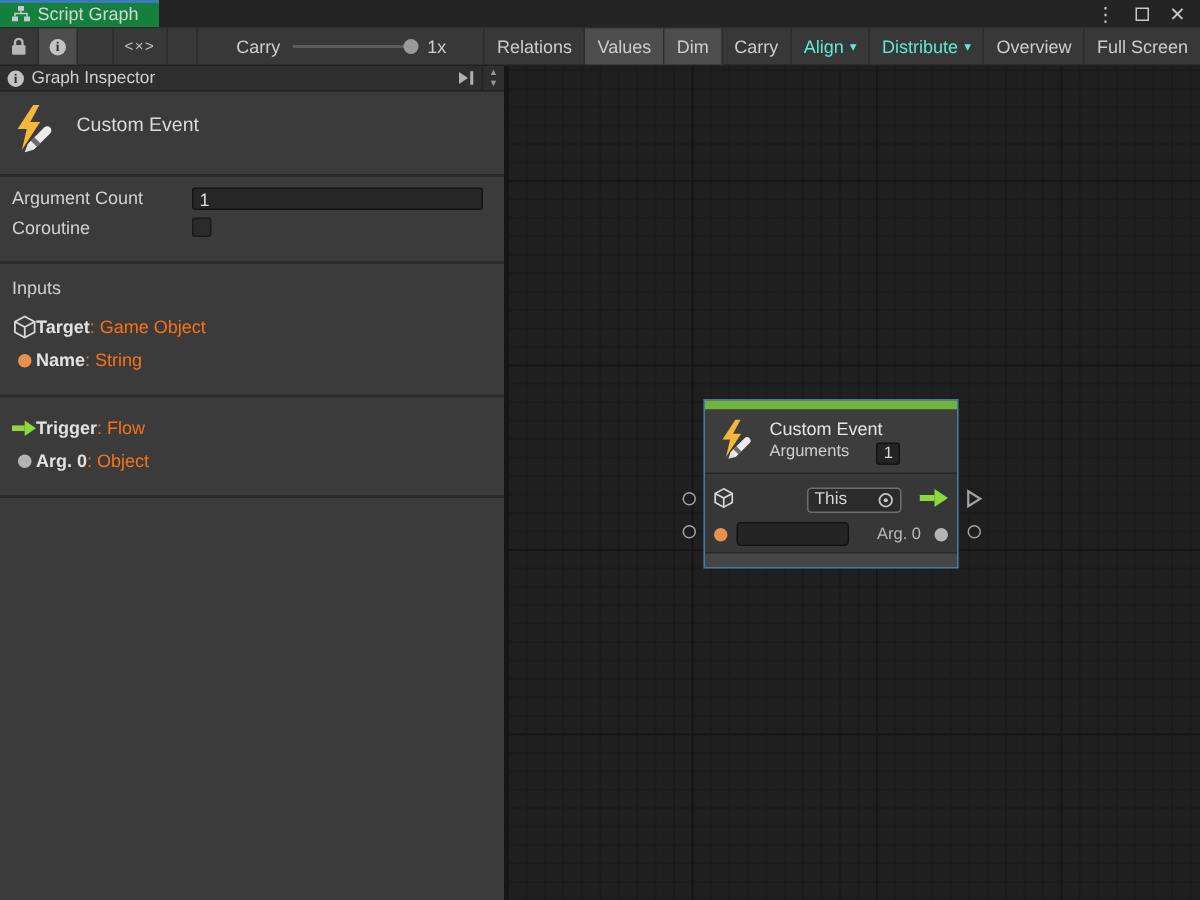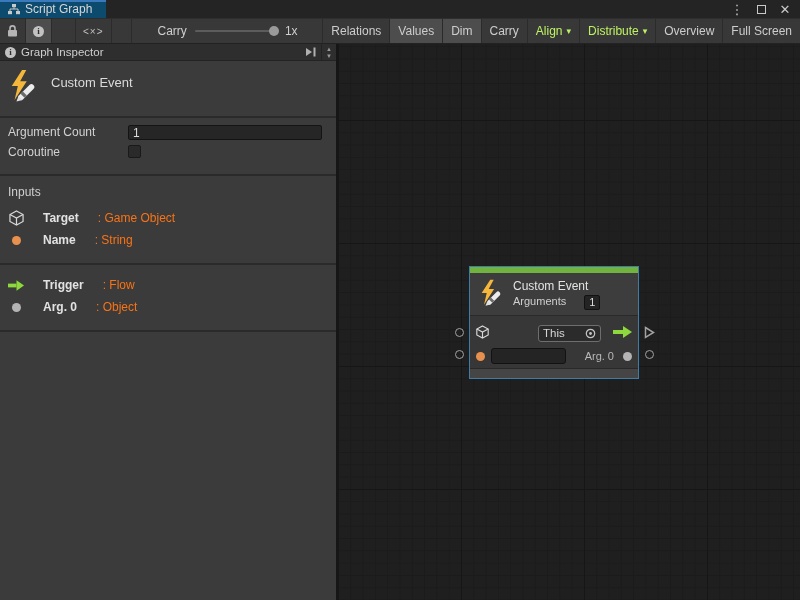--- a/index.html
+++ b/index.html
@@ -4,36 +4,36 @@
 <style>
   * { margin:0; padding:0; box-sizing:border-box; }
   html,body { width:800px; height:600px; overflow:hidden; background:#222; }
   body { font-family:"Liberation Sans", sans-serif; font-size:12px; color:#cfcfcf;
          -webkit-font-smoothing:antialiased; }
   .window { width:800px; height:600px; display:flex; flex-direction:column; background:#383838; }
 
   
   .tabbar { height:18px; background:#242424; display:flex; align-items:stretch; flex:0 0 18px; }
   .tab { position:relative; display:flex; align-items:center; gap:5px; padding:0 14px 0 8px;
-         background:#0c4a6e; color:#d6d6d6; font-size:12px; }
+         background:#15803d; color:#d6d6d6; font-size:12px; }
   .tab-accent { position:absolute; left:0; top:0; right:0; height:2px; background:#3a79bb; }
   .tab svg { display:block; }
   .win-controls { margin-left:auto; display:flex; align-items:center; gap:10px; padding-right:8px; color:#c8c8c8; }
   .wc { display:inline-flex; align-items:center; justify-content:center; width:14px; height:14px;
         font-size:13px; line-height:1; cursor:default; }
   .wc-max { width:9px; height:9px; border:1.5px solid #c8c8c8; }
 
   
   .toolbar { height:26px; flex:0 0 26px; background:#383838; border-top:1px solid #2e2e2e;
              border-bottom:1px solid #222; display:flex; align-items:stretch; font-size:12px; }
   .tbtn { display:flex; align-items:center; justify-content:center; padding:0 8px; color:#cdcdcd;
           border-right:1px solid #2b2b2b; white-space:nowrap; }
   .tbtn.icon-btn { padding:0 7px; }
   .tbtn.active { background:#4d4d4d; }
-  .tbtn.disabled { color:#bef264; }
+  .tbtn.disabled { color:#5eead4; }
   .tbtn .dd { margin-left:4px; font-size:9px; }
   .tb-left { display:flex; align-items:stretch; }
   .tb-spacer { width:24px; border-right:1px solid #2b2b2b; }
   .graph-name { display:flex; align-items:center; gap:6px; padding:0 14px; color:#cdcdcd; }
   .zoom-group { display:flex; align-items:center; gap:8px; padding:0 10px 0 26px; }
   .zoom-track { position:relative; width:82px; height:2px; background:#5c5c5c; border-radius:1px; }
   .zoom-handle { position:absolute; right:-2px; top:-4px; width:10px; height:10px;
                  border-radius:50%; background:#9a9a9a; }
   .tb-right { display:flex; align-items:stretch; margin-left:auto; border-left:1px solid #2b2b2b; }
 
@@ -59,21 +59,21 @@
   .fields-block { padding:7px 10px 9px 8px; border-bottom:2px solid #2a2a2a; }
   .field-row { display:flex; height:20px; }
   .field-label { width:120px; color:#d2d2d2; }
   .field-input { width:194px; height:15px; background:#262626; border:1px solid #141414;
                  border-radius:2px; color:#dcdcdc; font-size:12px; padding:0 4px;
                  font-family:"Liberation Sans", sans-serif; }
   .checkbox { width:13px; height:13px; background:#2a2a2a; border:1px solid #191919; border-radius:2px; }
 
   .ports-block { padding:9px 8px 12px 8px; border-bottom:2px solid #2a2a2a; }
   .ports-title { color:#d0d0d0; margin-bottom:8px; }
-  .port-row { display:flex; align-items:center; gap:19px; height:22px; }
+  .port-row { display:flex; align-items:center; gap:0; height:22px; }
   .port-icon { width:16px; display:flex; justify-content:center; }
   .port-name { font-weight:bold; color:#e2e2e2; }
   .port-type { color:#f97316; }
   .dot { width:9px; height:9px; border-radius:50%; }
   .dot.orange { background:#e8914e; }
   .dot.gray { background:#b4b4b4; }
   .insp-rest { flex:1; }
 
   
   .canvas { position:relative; flex:1; background-color:#1f1f1f; border-left:2px solid #161616;

